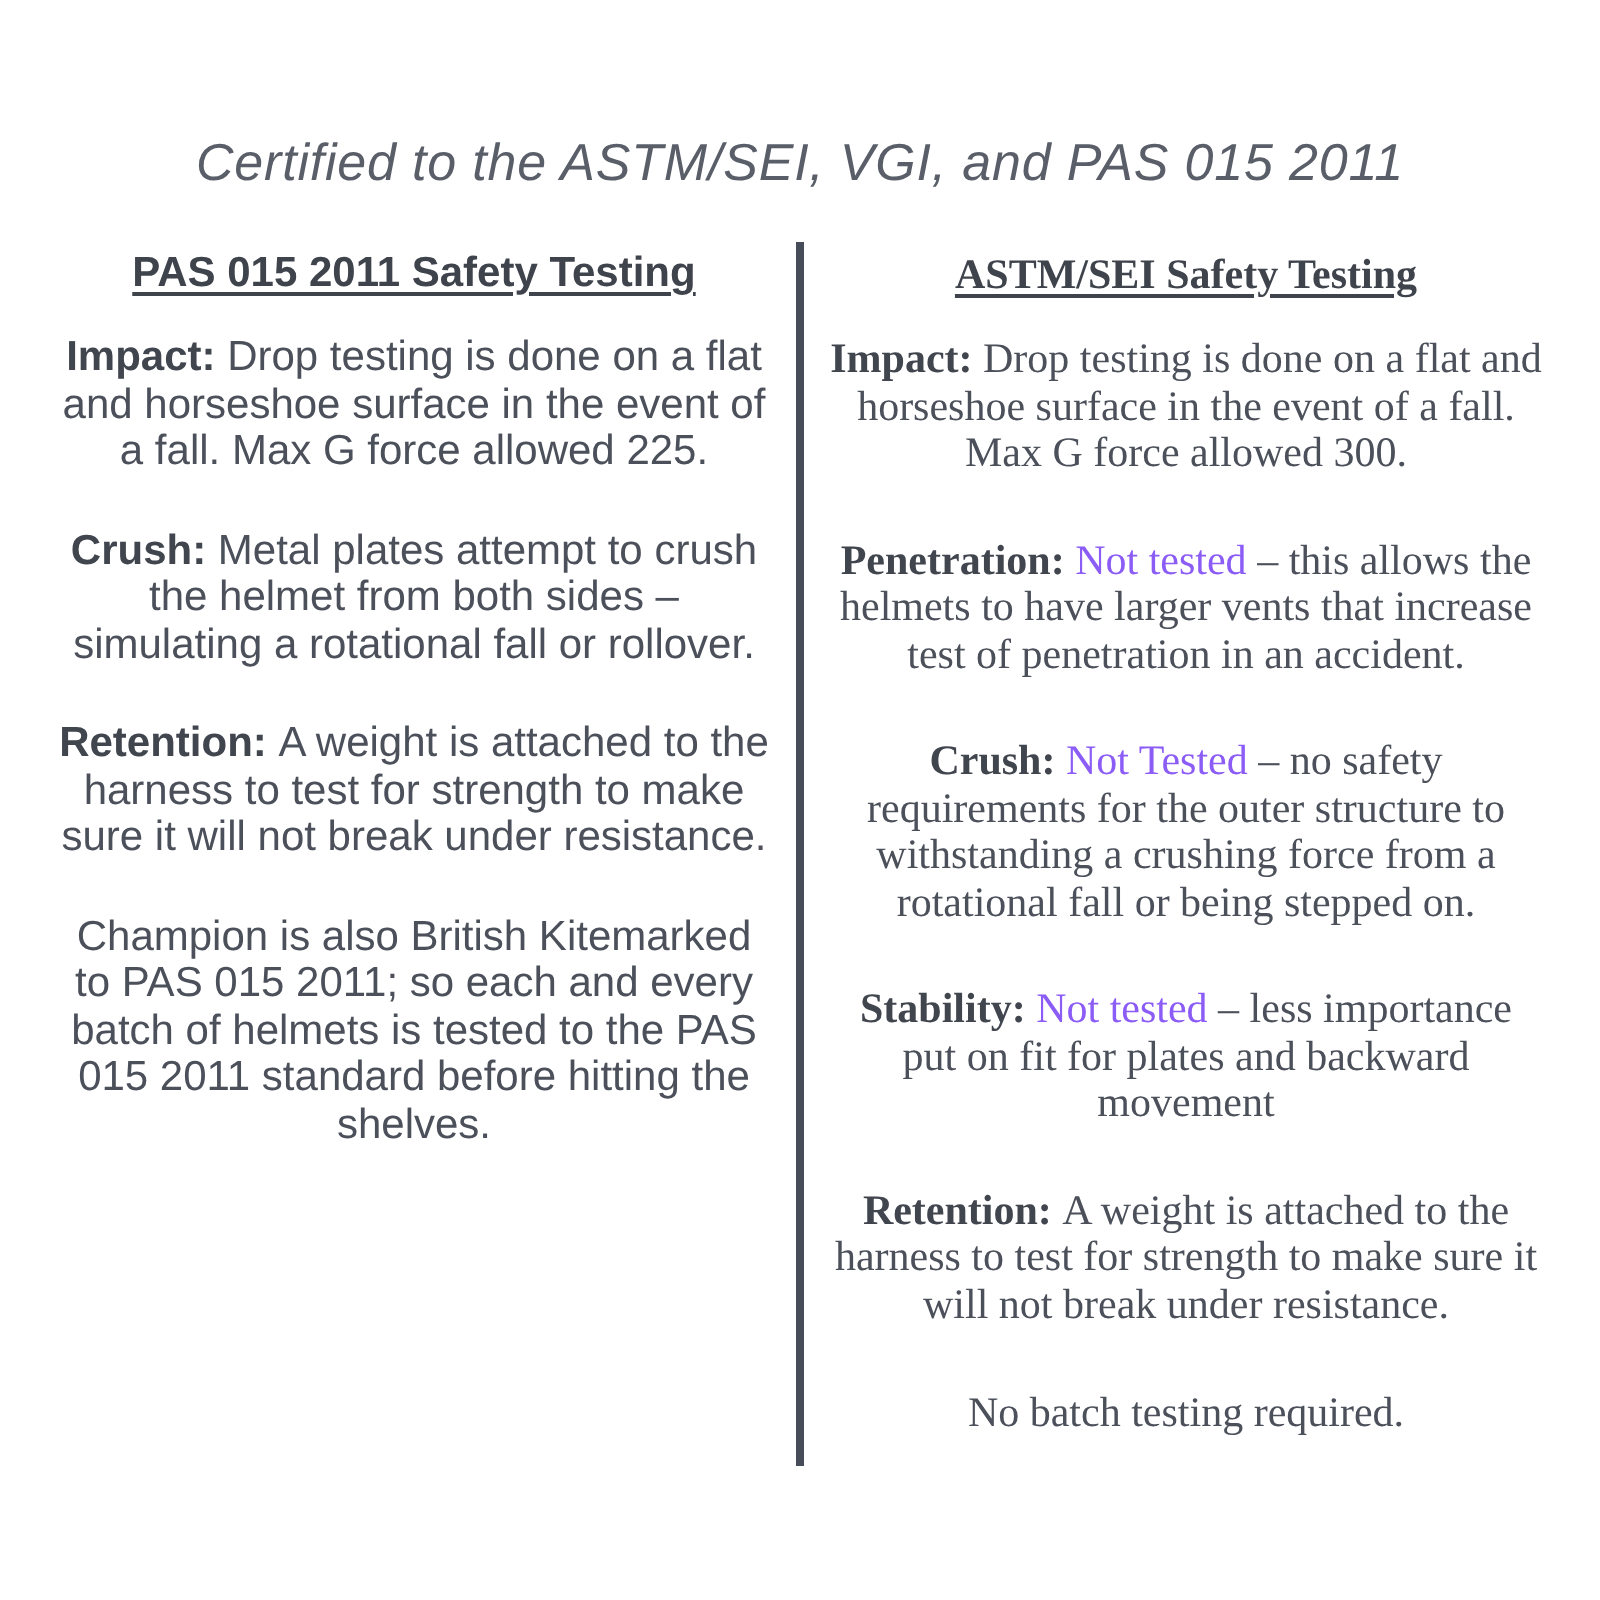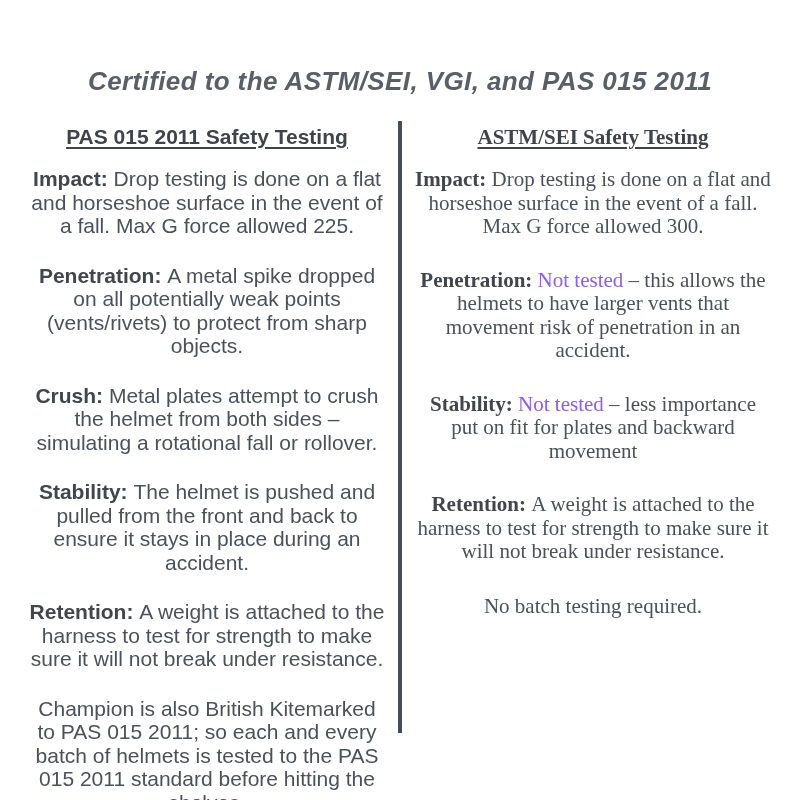--- a/index.html
+++ b/index.html
@@ -13,21 +13,21 @@
     height: 800px;
     background: #ffffff;
     font-family: "Liberation Sans", sans-serif;
     overflow: hidden;
   }
   .title {
     padding-top: 66px;
     text-align: center;
     font-size: 26px;
     font-style: italic;
-    font-weight: 700;
+    font-weight: 400;
     letter-spacing: 0.4px;
     color: #595e68;
   }
   .columns {
     display: flex;
     margin-top: 24px;
     align-items: flex-start;
   }
   .col {
     flex: 1 1 0;
@@ -71,35 +71,34 @@
 <div class="page">
 
   <div class="title">Certified to the ASTM/SEI, VGI, and PAS 015 2011</div>
 
   <div class="columns">
 
     <div class="col col-left">
       <div class="col-heading">PAS 015 2011 Safety Testing</div>
       <div id="left-paras">
           <p class="para"><strong>Impact: </strong><span>Drop testing is done on a flat and horseshoe surface in the event of a fall. Max G force allowed 225.</span></p>
-          <p class="para"><strong>Penetration: </strong><span>A metal spike dropped on all potentially weak points (vents/rivets) to protect from sharp objects.</span></p>
           <p class="para"><strong>Crush: </strong><span>Metal plates attempt to crush the helmet from both sides – simulating a rotational fall or rollover.</span></p>
-          <p class="para"><strong>Stability: </strong><span>The helmet is pushed and pulled from the front and back to ensure it stays in place during an accident.</span></p>
           <p class="para"><strong>Retention: </strong><span>A weight is attached to the harness to test for strength to make sure it will not break under resistance.</span></p>
           <p class="para"><span>Champion is also British Kitemarked to PAS 015 2011; so each and every batch of helmets is tested to the PAS 015 2011 standard before hitting the shelves.</span></p>
         </div>
     </div>
 
     <div class="divider"></div>
 
     <div class="col col-right">
       <div class="col-heading">ASTM/SEI Safety Testing</div>
       <div id="right-paras">
           <p class="para"><strong>Impact: </strong><span>Drop testing is done on a flat and horseshoe surface in the event of a fall. Max G force allowed 300.</span></p>
-          <p class="para"><strong>Penetration: </strong><span class="red">Not tested </span><span>– this allows the helmets to have larger vents that movement risk of penetration in an accident.</span></p>
+          <p class="para"><strong>Penetration: </strong><span class="red">Not tested </span><span>– this allows the helmets to have larger vents that increase test of penetration in an accident.</span></p>
+          <p class="para"><strong>Crush: </strong><span class="red">Not Tested </span><span>– no safety requirements for the outer structure to withstanding a crushing force from a rotational fall or being stepped on.</span></p>
           <p class="para"><strong>Stability: </strong><span class="red">Not tested </span><span>– less importance put on fit for plates and backward movement</span></p>
           <p class="para"><strong>Retention: </strong><span>A weight is attached to the harness to test for strength to make sure it will not break under resistance.</span></p>
         </div>
       <div class="footnote">No batch testing required.</div>
     </div>
 
   </div>
 </div>
 
 </body></html>

